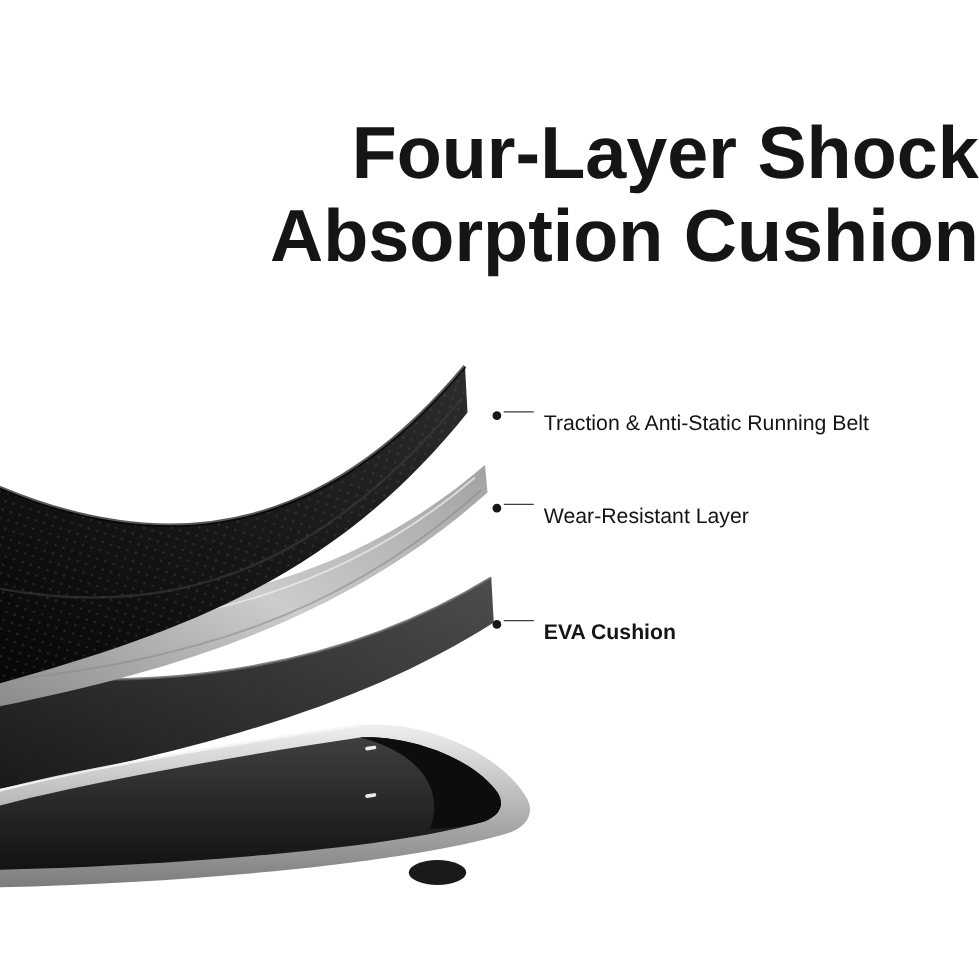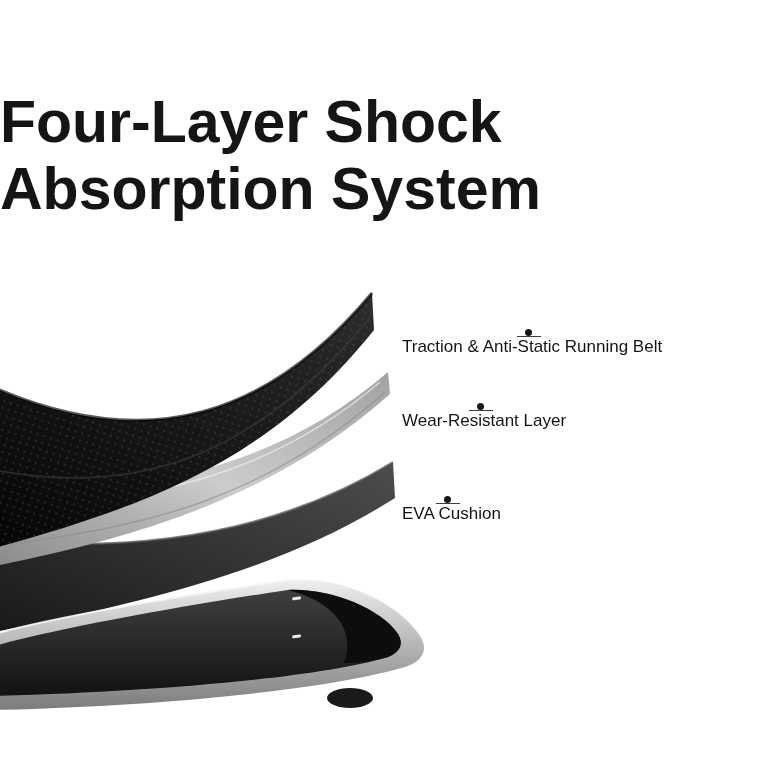--- a/index.html
+++ b/index.html
@@ -10,36 +10,35 @@
     position: relative;
     overflow: hidden;
   }
   .stage { position: absolute; inset: 0; width: 783px; height: 783px; }
 
   .title {
     position: absolute;
     top: 89px; left: 0;
     width: 783px;
     margin: 0;
-    text-align: left;
+    text-align: right;
     font-size: 59px;
     line-height: 67px;
     font-weight: 600;
     letter-spacing: 0px;
     color: #151515;
   }
 
   .diagram-svg { position: absolute; left: 0; top: 0; }
 
   .callout {
     position: absolute;
     display: flex;
-    align-items: center;
+    align-items: flex-start;
     height: 24px;
-    flex-direction: column;
   }
   .callout .dot {
     width: 7px; height: 7px;
     border-radius: 50%;
     background: #161616;
     flex: 0 0 auto;
   }
   .callout .line {
     width: 24px; height: 1px;
     background: #3d3d3d;
@@ -53,21 +52,21 @@
     white-space: nowrap;
   }
 </style>
 </head>
 <body>
 
 <div class="stage">
 
   <h1 class="title">
     <span>Four-Layer Shock</span><br>
-    <span>Absorption System</span>
+    <span>Absorption Cushion</span>
   </h1>
 
   <svg class="diagram-svg" width="783" height="783" viewBox="0 0 783 783">
     <defs>
       <linearGradient id="gBelt" x1="0" y1="1" x2="1" y2="0">
         <stop offset="0" stop-color="#060606"></stop>
         <stop offset="0.55" stop-color="#191919"></stop>
         <stop offset="1" stop-color="#2d2d2d"></stop>
       </linearGradient>
       <linearGradient id="gSilver" x1="0" y1="1" x2="1" y2="0">
@@ -127,20 +126,20 @@
     <span class="line"></span>
     <span class="text">Traction &amp; Anti-Static Running Belt</span>
   </div>
 
   <div class="callout" style="left:394px; top:403px;">
     <span class="dot"></span>
     <span class="line"></span>
     <span class="text">Wear-Resistant Layer</span>
   </div>
 
-  <div class="callout" style="left:394px; top:496px;">
+  <div class="callout" style="left:394px; top:496px;font-weight:bold;">
     <span class="dot"></span>
     <span class="line"></span>
     <span class="text">EVA Cushion</span>
   </div>
 
 
 </div>
 
 </body></html>

